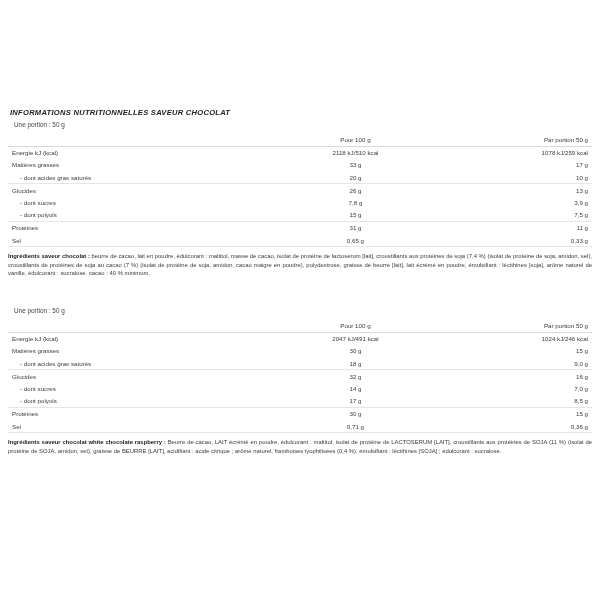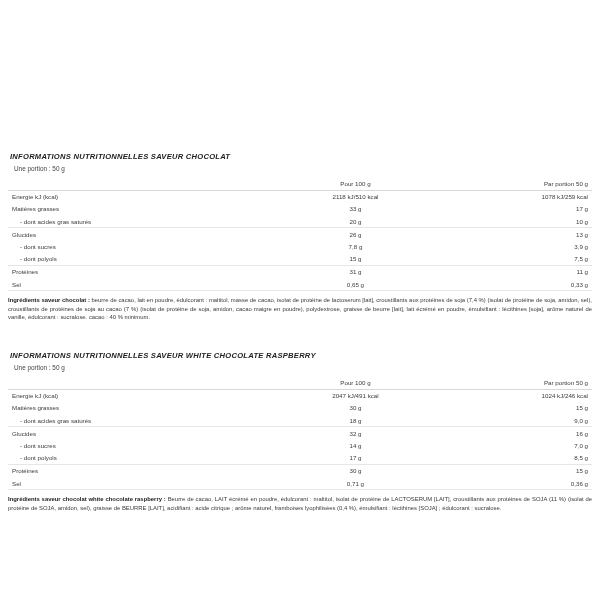--- a/index.html
+++ b/index.html
@@ -19,21 +19,20 @@
     position: relative;
     width: 600px;
     height: 600px;
     box-sizing: border-box;
     padding: 0 8px;
   }
   .block {
     position: absolute;
     left: 8px;
     right: 8px;
-    margin-top: 44px;
   }
   .block-choc { top: 108px; }
   .block-wcr  { top: 307px; }
 
   .sect-title {
     font-style: italic;
     font-weight: bold;
     font-size: 7.6px;
     letter-spacing: 0.25px;
     color: #222222;
@@ -143,21 +142,20 @@
           <td class="v-col">0,65 g</td>
           <td class="v-col last">0,33 g</td>
         </tr>
       </tbody>
     </table>
 
     <p class="ingredients"><b>Ingrédients saveur chocolat :</b><span> beurre de cacao, lait en poudre, édulcorant : maltitol, masse de cacao, isolat de protéine de lactoserum [lait], croustillants aux protéines de soja (7,4 %) (isolat de protéine de soja, amidon, sel), croustillants de protéines de soja au cacao (7 %) (isolat de protéine de soja, amidon, cacao maigre en poudre), polydextrose, graisse de beurre [lait], lait écrémé en poudre, émulsifiant : lécithines [soja], arôme naturel de vanille, édulcorant : sucralose. cacao : 40 % minimum.</span></p>
   </div>
 
   <div class="block block-wcr">
-    <div class="sect-title">INFORMATIONS NUTRITIONNELLES SAVEUR WHITE CHOCOLATE RASPBERRY</div>
     <div class="portion">Une portion : 50 g</div>
 
     <table class="nutri">
       <colgroup>
           <col class="c-label">
           <col class="c-100">
           <col class="c-port">
         </colgroup>
       <thead>
         <tr>

